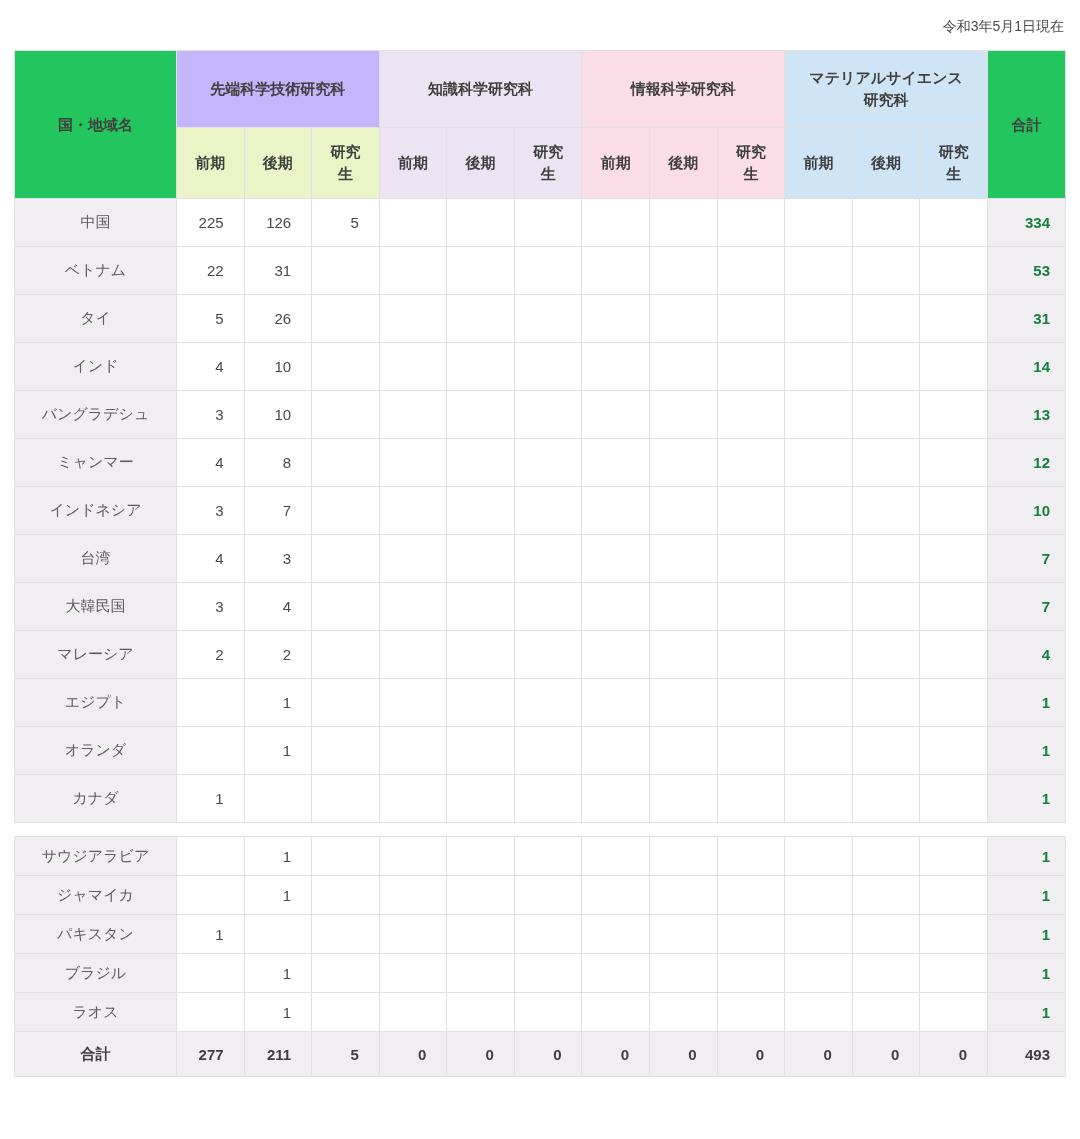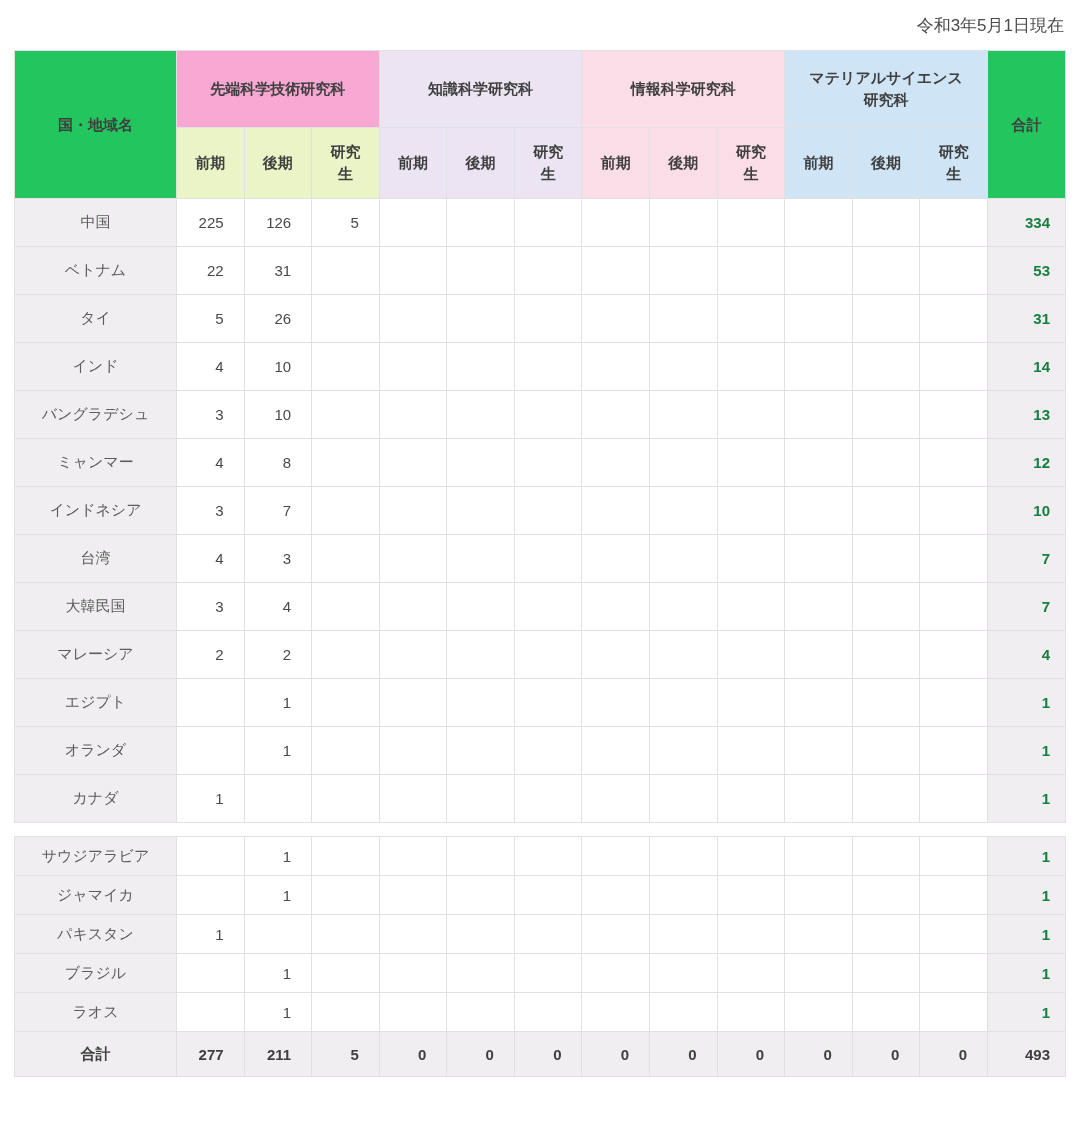--- a/index.html
+++ b/index.html
@@ -10,21 +10,21 @@
     color: #4a4a4a;
   }
   body {
     width: 1080px;
     min-height: 1139px;
     box-sizing: border-box;
   }
   .date-note {
     text-align: right;
     padding: 15px 16px 13px 8px;
-    font-size: 17px;
+    font-size: 14px;
     color: #4a4a4a;
     line-height: 22px;
     border-radius: 21px;
   }
   .tbl-wrap {
     margin: 0 14px;
   }
   table {
     border-collapse: collapse;
     table-layout: fixed;
@@ -97,21 +97,21 @@
         <col>
         <col>
         <col>
         <col>
         <col>
         <col class="col-total">
       </colgroup>
     <thead>
       <tr id="hrow1">
         <th rowspan="2" class="corner">国・地域名</th>
-        <th class="group-th" colspan="3" style="background: #f9a8d4;">先端科学技術研究科</th>
+        <th class="group-th" colspan="3" style="background: #c4b5fd;">先端科学技術研究科</th>
           <th class="group-th" colspan="3" style="background: rgb(236, 228, 242);">知識科学研究科</th>
           <th class="group-th" colspan="3" style="background: rgb(250, 221, 230);">情報科学研究科</th>
           <th class="group-th" colspan="3" style="background: rgb(207, 229, 246);">マテリアルサイエンス
 研究科</th>
           <th rowspan="2" class="corner" id="total-th">合計</th>
       </tr>
       <tr id="hrow2">
           <th class="sub-th" style="background: rgb(234, 244, 198);">前期</th>
           <th class="sub-th" style="background: rgb(234, 244, 198);">後期</th>
           <th class="sub-th" style="background: rgb(234, 244, 198);">研究

